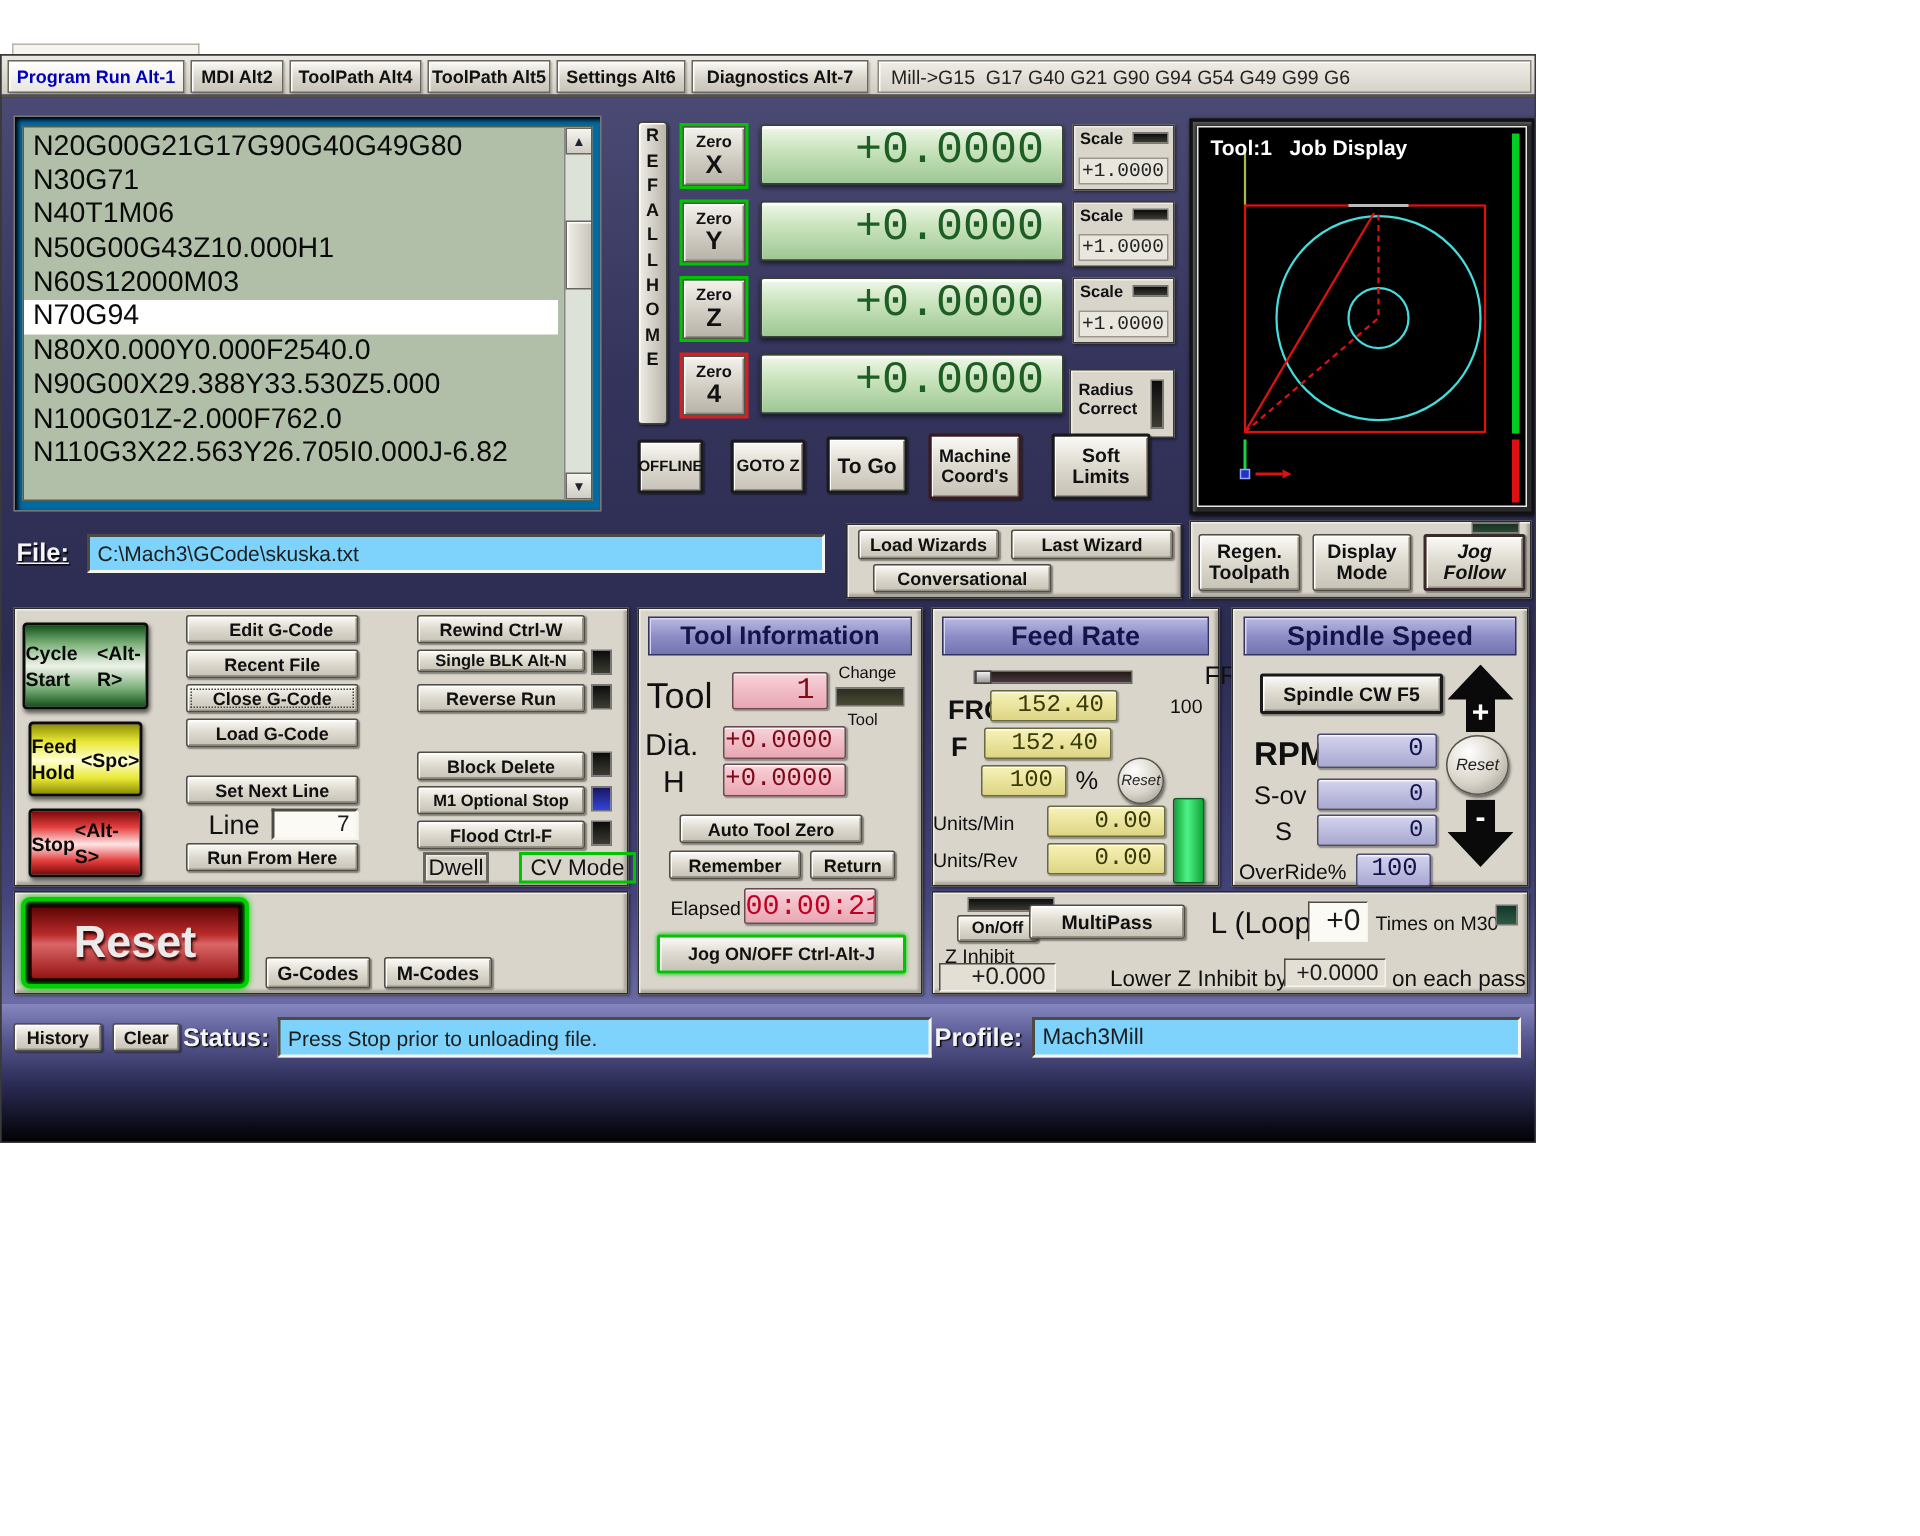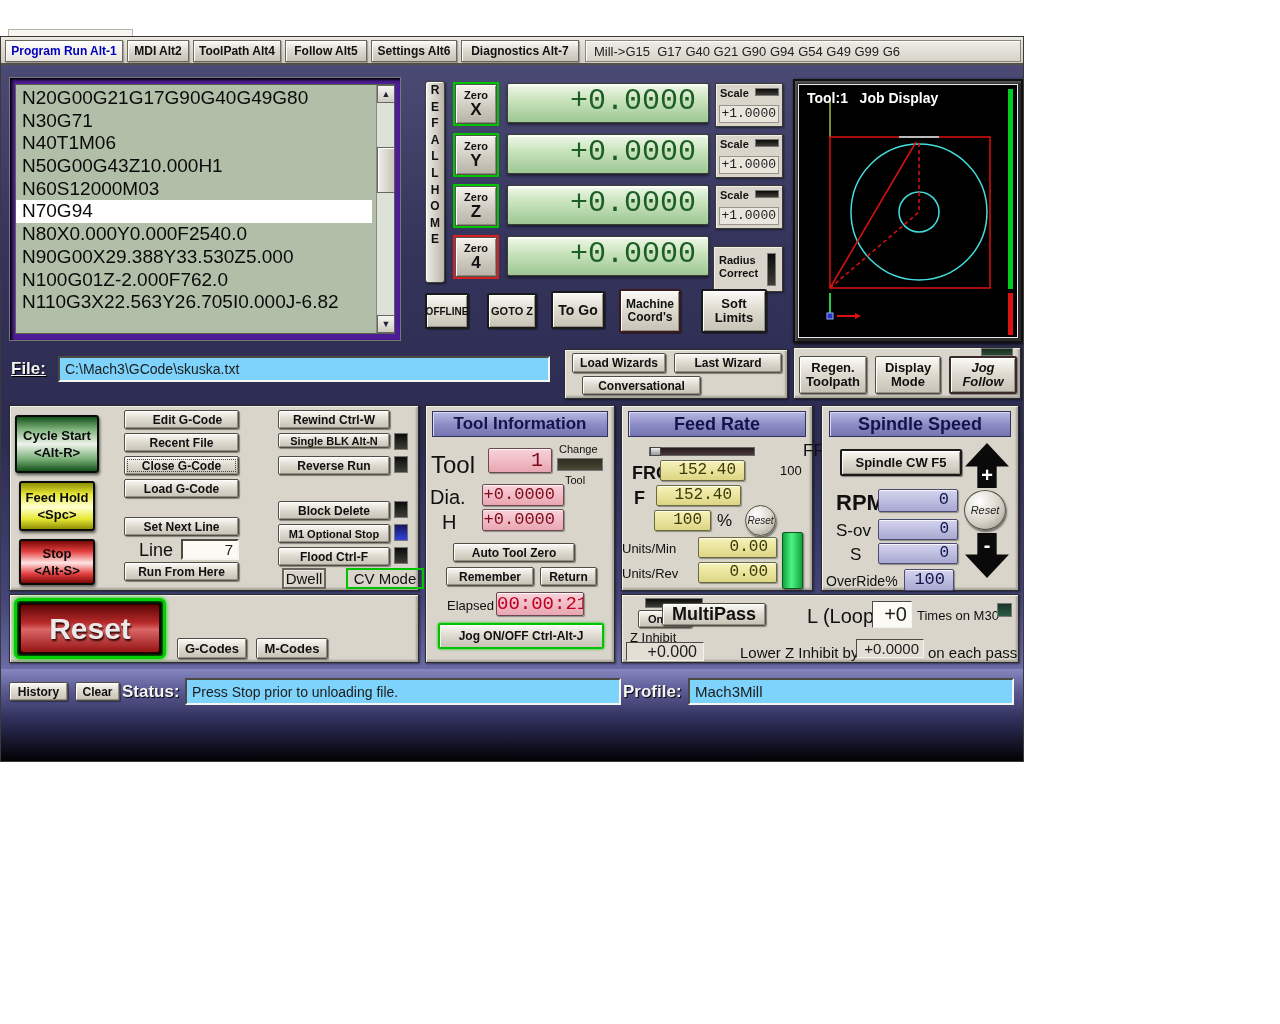--- a/index.html
+++ b/index.html
@@ -76,21 +76,21 @@
   .scale-val { position:absolute; left:3px; right:3px; bottom:3px; height:18px; background:#e9e6de;
     border:1px solid #9a968c; font-size:13px; color:#222; text-align:right; padding-right:2px;
     font-family:"Liberation Mono", monospace; }
 
   .circle-btn { position:absolute; border-radius:50%;
     background:radial-gradient(circle at 35% 28%, #ffffff, #d8d3c8 55%, #98938a 100%);
     border:1px solid #55524a; box-shadow:1px 2px 2px rgba(0,0,0,.5);
     display:flex; align-items:center; justify-content:center; font-size:10px; font-style:italic; color:#222; cursor:pointer; }
 
   .big-run { position:absolute; border:2px solid #0b0b0b; border-radius:3px; cursor:pointer;
-    display:flex; flex-direction:column; align-items:center; justify-content:center;
+    display:flex; flex-direction:row; align-items:center; justify-content:center;
     font-weight:bold; font-size:13px; color:#0a0a0a; line-height:17px; box-shadow:1px 2px 3px rgba(0,0,0,.6); }
   .run-green { background:linear-gradient(180deg,#14511a 0%,#7ab078 22%,#eef3ea 50%,#7ab078 78%,#14511a 100%); }
   .run-yellow { background:linear-gradient(180deg,#8f8f04 0%,#e8e836 25%,#ffffd2 52%,#e8e836 78%,#8f8f04 100%); }
   .run-red { background:linear-gradient(180deg,#7c0808 0%,#e44040 25%,#ffe4e4 52%,#e44040 78%,#7c0808 100%); }
 
   .reset-wrap { position:absolute; border:3px solid #00cf00; border-radius:6px; background:#050505; padding:3px;
     box-shadow:0 0 4px #00cf00, inset 0 0 3px #00cf00; cursor:pointer; }
   .reset-core { width:100%; height:100%; border:1px solid #2d0000; border-radius:3px;
     background:linear-gradient(180deg,#5e0505 0%,#b82a2a 38%,#da6666 52%,#961414 100%);
     display:flex; align-items:center; justify-content:center;
@@ -103,21 +103,21 @@
 
   .spin-arrow { position:absolute; cursor:pointer; }
   .spin-arrow .shape { position:absolute; left:0; top:0; width:100%; height:100%; background:#0a0a0a; }
   .spin-arrow.up .shape { clip-path:polygon(50% 0%, 100% 52%, 72% 52%, 72% 100%, 28% 100%, 28% 52%, 0% 52%); }
   .spin-arrow.down .shape { clip-path:polygon(28% 0%, 72% 0%, 72% 48%, 100% 48%, 50% 100%, 0% 48%, 28% 48%); }
   .spin-arrow .sign { position:absolute; width:100%; text-align:center; color:#fff; font-weight:bold; font-size:20px; }
   .spin-arrow.up .sign { bottom:1px; }
   .spin-arrow.down .sign { top:1px; }
 
   
-  .gframe { position:absolute; left:8px; top:40px; width:392px; height:264px; background:#4c1d95;
+  .gframe { position:absolute; left:8px; top:40px; width:392px; height:264px; background:#0369a1;
     border:1px solid #777; box-shadow:inset 2px 2px 3px #000; }
   .glist { position:absolute; left:5px; top:6px; width:380px; height:250px; background:#b2bfa8;
     border:1px solid #55604e; overflow:hidden; }
   .gline { position:relative; height:22.7px; font-size:19px; color:#0a0a0a; padding-left:6px; white-space:nowrap; }
   .gline.hl { background:#ffffff; }
   .gscroll { position:absolute; right:0; top:0; width:18px; height:100%; background:#dde2d8;
     border-left:1px solid #888; }
   .sbtn { position:absolute; left:0; width:18px; height:18px; display:flex; align-items:center; justify-content:center;
     background:linear-gradient(180deg,#f6f5f0,#cfccc2); border:1px solid #6a675f; font-size:9px; color:#223; cursor:pointer; }
   .sthumb { position:absolute; left:0; width:18px; height:46px; background:linear-gradient(90deg,#f0efe8,#c9c5bb);
@@ -142,21 +142,21 @@
 
 <div class="page">
   <div class="ghost-tab"></div>
 
   <div class="app">
 
     <div class="tabbar">
       <div class="tab active" style="left:4px;width:118px;">Program Run Alt-1</div>
       <div class="tab" style="left:126px;width:62px;">MDI Alt2</div>
       <div class="tab" style="left:192px;width:88px;">ToolPath Alt4</div>
-      <div class="tab" style="left:284px;width:82px;">Follow Alt5</div>
+      <div class="tab" style="left:284px;width:82px;">ToolPath Alt5</div>
       <div class="tab" style="left:370px;width:86px;">Settings Alt6</div>
       <div class="tab" style="left:460px;width:118px;">Diagnostics Alt-7</div>
       <div class="modebox" style="left:584px;width:436px;">Mill-&gt;G15  G17 G40 G21 G90 G94 G54 G49 G99 G6</div>
     </div>
 
     <div class="bg-main"></div>
     <div class="bg-status"></div>
 
     <div class="gframe">
       <div class="glist">
@@ -387,21 +387,21 @@
     <span class="lbl" style="left:849px;top:508px;font-size:17px;">S</span>
     <div class="dro dro-lav" style="left:877px;top:506px;width:80px;height:21px;font-size:16px;">0</div>
     <span class="lbl" style="left:825px;top:536px;font-size:14px;">OverRide%</span>
     <div class="dro dro-lav" style="left:903px;top:532px;width:50px;height:22px;font-size:17px;">100</div>
 
     <div class="panel" style="left:620px;top:557px;width:398px;height:69px;"></div>
     <span class="led" style="left:644px;top:561px;width:58px;height:10px;"></span>
     <div class="btn" style="left:637px;top:573px;width:54px;height:18px;font-size:11px;">On/Off</div>
     <span class="lbl" style="left:629px;top:593px;font-size:13px;">Z Inhibit</span>
     <div class="inset" style="left:625px;top:605px;width:78px;height:19px;background:#e3dfd5;justify-content:flex-end;padding-right:6px;font-size:16px;border-width:1px;">+0.000</div>
-    <div class="btn" style="left:661px;top:566px;width:104px;height:23px;font-size:18px;">MultiPass</div>
+    <div class="btn" style="left:685px;top:566px;width:104px;height:23px;font-size:13px;">MultiPass</div>
     <span class="lbl" style="left:806px;top:568px;font-size:20px;">L (Loop)</span>
     <div class="inset" style="left:871px;top:564px;width:40px;height:27px;background:#fbfaf5;justify-content:flex-end;padding-right:4px;font-size:20px;border-width:1px;">+0</div>
     <span class="lbl" style="left:916px;top:571px;font-size:13px;">Times on M30</span>
     <span class="led" style="left:996px;top:566px;width:15px;height:14px;background:linear-gradient(180deg,#15352a,#2c5a44);"></span>
     <span class="lbl" style="left:739px;top:607px;font-size:15px;">Lower Z Inhibit by</span>
     <div class="inset" style="left:855px;top:602px;width:68px;height:19px;background:#e3dfd5;justify-content:flex-end;padding-right:4px;font-size:15px;border-width:1px;">+0.0000</div>
     <span class="lbl" style="left:927px;top:607px;font-size:15px;">on each pass</span>
 
     <div class="btn" style="left:8px;top:645px;width:59px;height:19px;font-size:12px;">History</div>
     <div class="btn" style="left:74px;top:645px;width:45px;height:19px;font-size:12px;">Clear</div>

